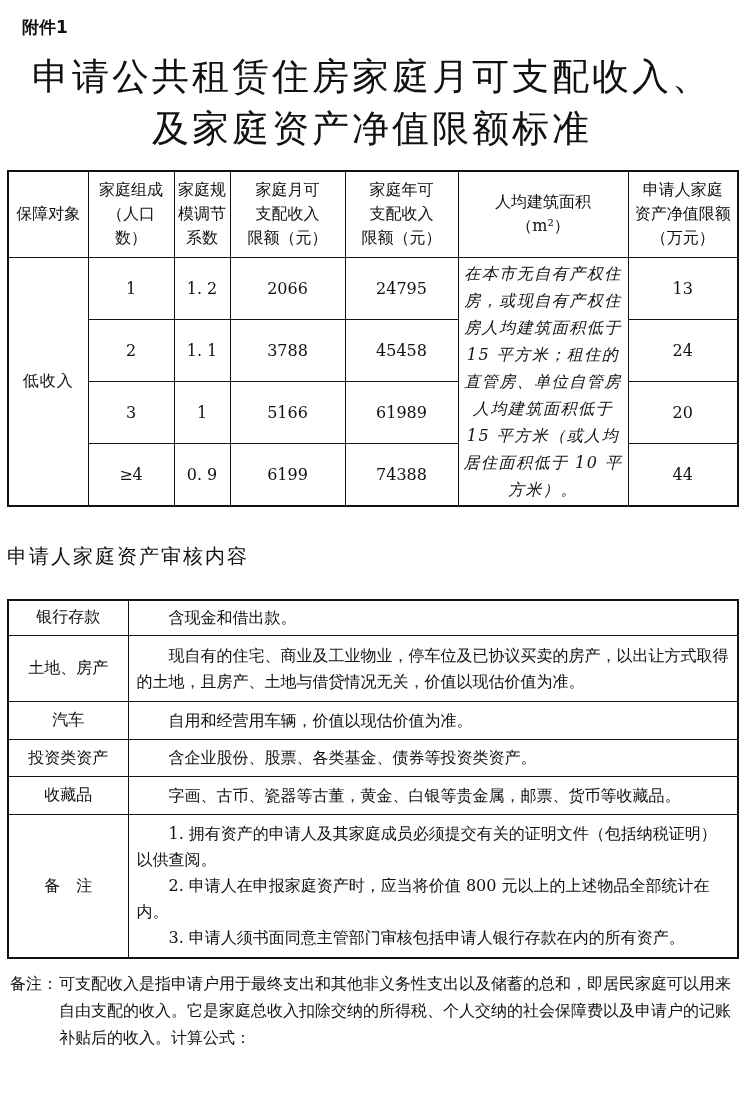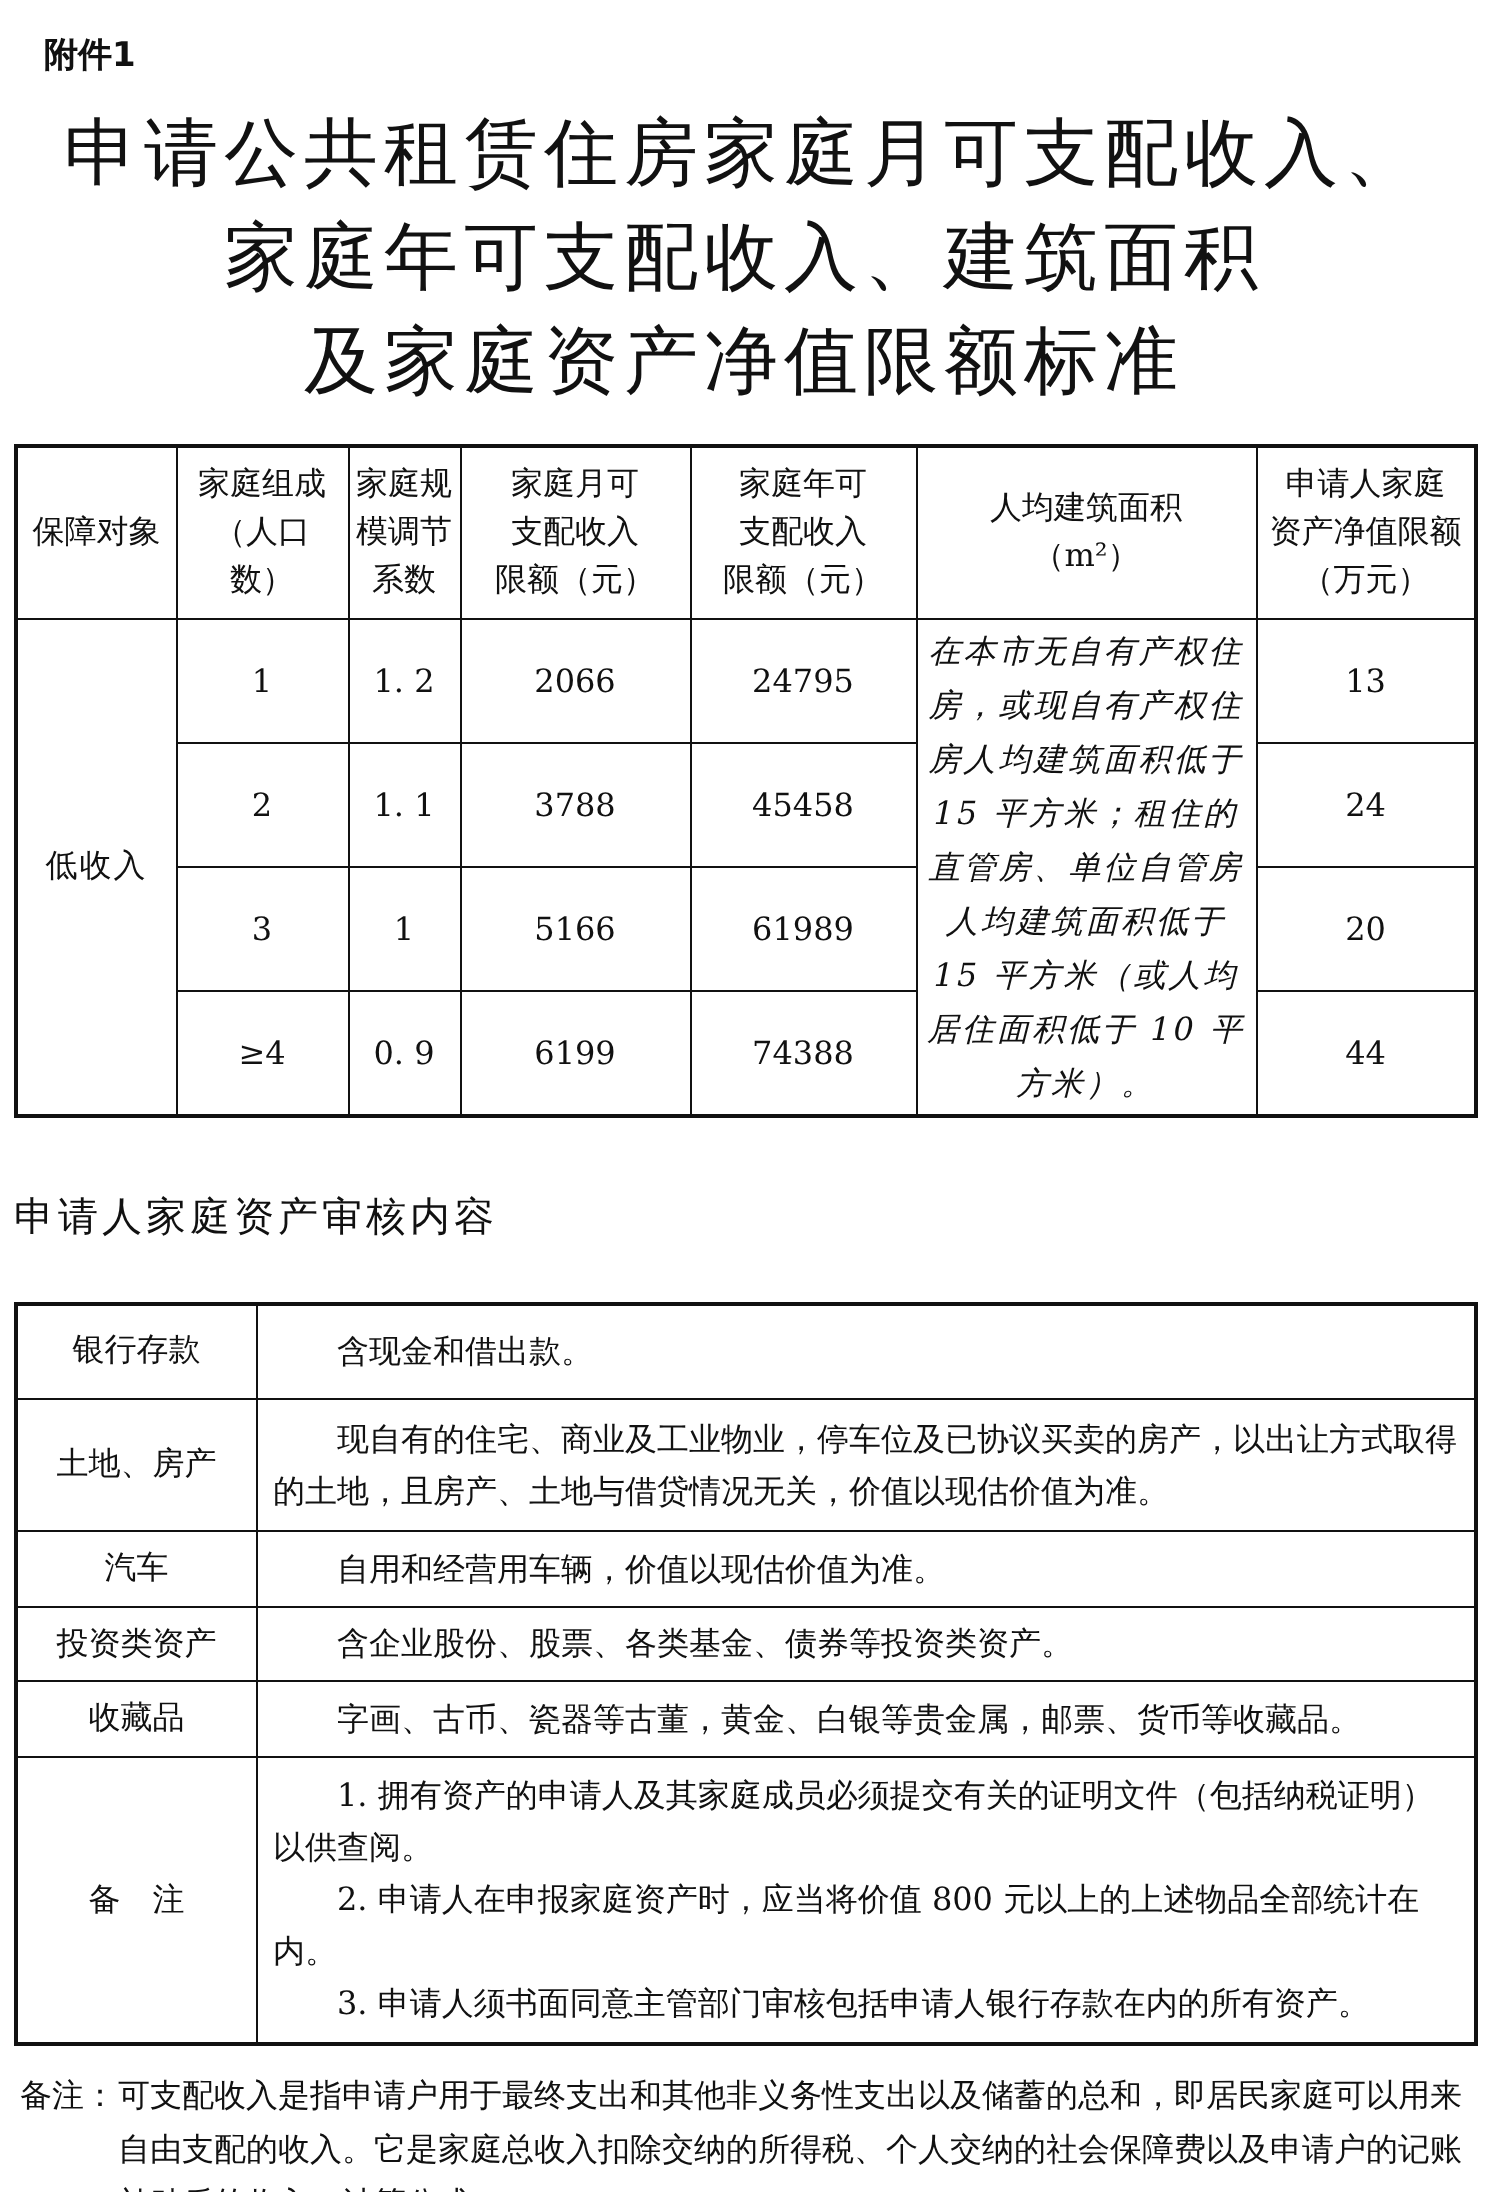--- a/index.html
+++ b/index.html
@@ -75,21 +75,21 @@
   table.assets td {
     border: 1px solid #111;
     vertical-align: middle;
     font-size: 16px;
     padding: 4px 8px;
   }
   table.assets td.a-label { text-align: center; padding: 4px 2px; }
   table.assets td.a-content { line-height: 26px; }
   table.assets td.a-content p { margin: 0; text-indent: 2em; }
 
-  .r-bank { height: 48px; }
+  .r-bank { height: 36px; }
   .r-land { height: 66px; }
   .r-car { height: 38px; }
   .r-invest { height: 37px; }
   .r-collect { height: 38px; }
   .r-remark { height: 132px; }
   .r-remark td.a-content { padding: 6px 8px; line-height: 27px; }
 
   .footnote {
     margin-top: 11px;
     display: flex;
@@ -103,21 +103,20 @@
 </style>
 </head>
 <body>
 
 <div class="page">
 
   <div class="attachment">附件1</div>
 
   <div class="doc-title">
     <div>申请公共租赁住房家庭月可支配收入、</div>
-    <div>家庭年可支配收入、建筑面积</div>
     <div>及家庭资产净值限额标准</div>
   </div>
 
   <table class="limits">
     <colgroup>
       <col style="width:80px">
         <col style="width:86px">
         <col style="width:56px">
       <col style="width:115px">
         <col style="width:113px">

